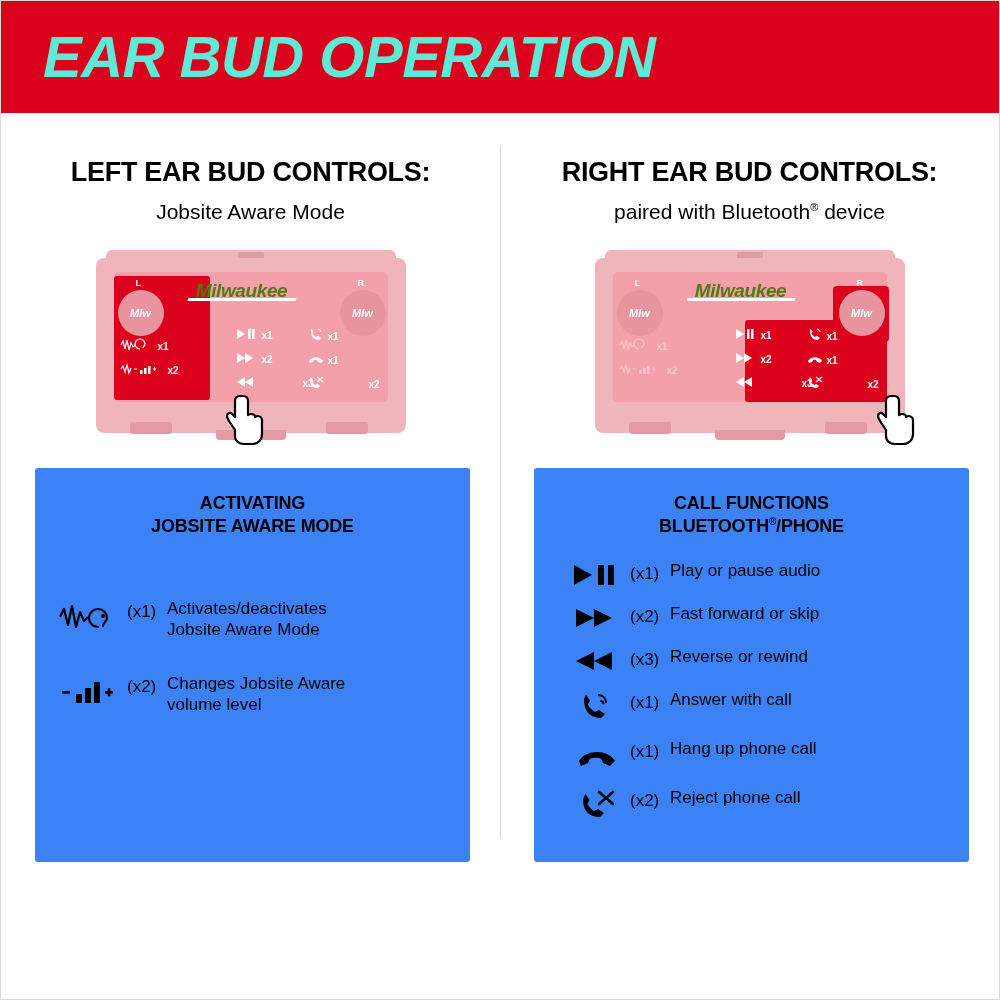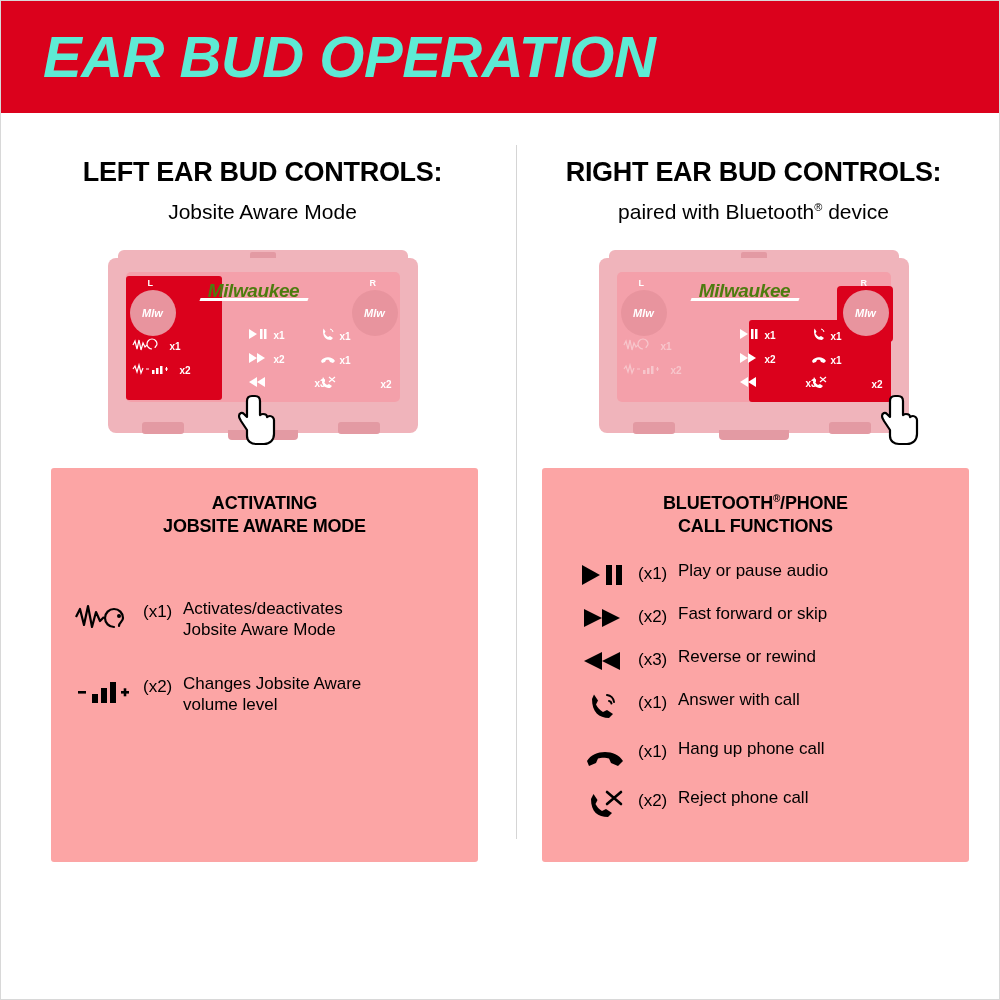--- a/index.html
+++ b/index.html
@@ -38,21 +38,20 @@
     font-style: italic;
     letter-spacing: -0.5px;
     line-height: 1;
   }
 
   
   .columns {
     display: flex;
     position: relative;
     height: 756px;
-    margin-left: 16px;
   }
   .col {
     width: 50%;
     box-sizing: border-box;
     position: relative;
   }
   .divider {
     position: absolute;
     left: 499px;
     top: 32px;
@@ -254,21 +253,21 @@
     width: 48px;
     height: 60px;
     z-index: 5;
   }
   .hand.left-hand { left: 126px; top: 144px; }
   .hand.right-hand { left: 278px; top: 144px; }
 
   
   .info-box {
     margin: 28px 30px 0 34px;
-    background: #fca5a5;
+    background: #3b82f6;
     border-radius: 3px;
     padding: 24px 16px 26px 16px;
     box-sizing: border-box;
     height: 394px;
   }
   .info-title {
     text-align: center;
     font-size: 18px;
     font-weight: bold;
     line-height: 1.25;
@@ -606,22 +605,22 @@
           <div class="hand right-hand">
             <svg width="48" height="60" viewBox="0 0 48 60">
               <path d="M18 2 c-3 0 -5 2 -5 5 l0 16 -3 -3 c-2 -2 -5 -1 -5 2 c0 2 1 3 2 5 l6 9 0 6 c0 5 4 8 9 8 l8 0 c6 0 10 -4 10 -10 l0 -14 c0 -2 -2 -4 -4 -4 c-1 0 -2 0.4 -3 1 c0 -2 -2 -3 -4 -3 c-1 0 -2 0.4 -3 1 l0 -14 c0 -3 -2 -5 -5 -5 z" fill="#ffffff" stroke="#000000" stroke-width="2.2" stroke-linejoin="round"></path>
             </svg>
           </div>
         </div>
       </div>
 
       <div class="info-box">
         <div class="info-title">
+          <div>CALL FUNCTIONS</div>
           <div><span>BLUETOOTH</span><sup>®</sup><span>/PHONE</span></div>
-          <div>CALL FUNCTIONS</div>
         </div>
 
         <div class="fn-list right-list">
 
           <div class="fn-item">
             <div class="fn-ico">
               <svg width="50" height="24" viewBox="0 0 50 24">
                   <polygon points="2,2 20,12 2,22" fill="#000"></polygon>
                   <rect x="26" y="2" width="6" height="20" fill="#000"></rect>
                   <rect x="36" y="2" width="6" height="20" fill="#000"></rect>

